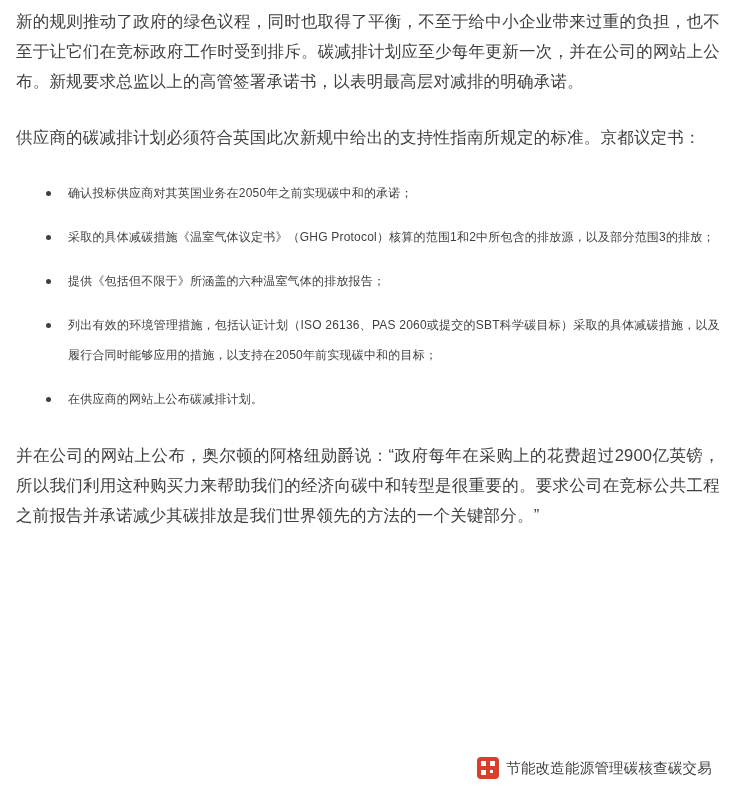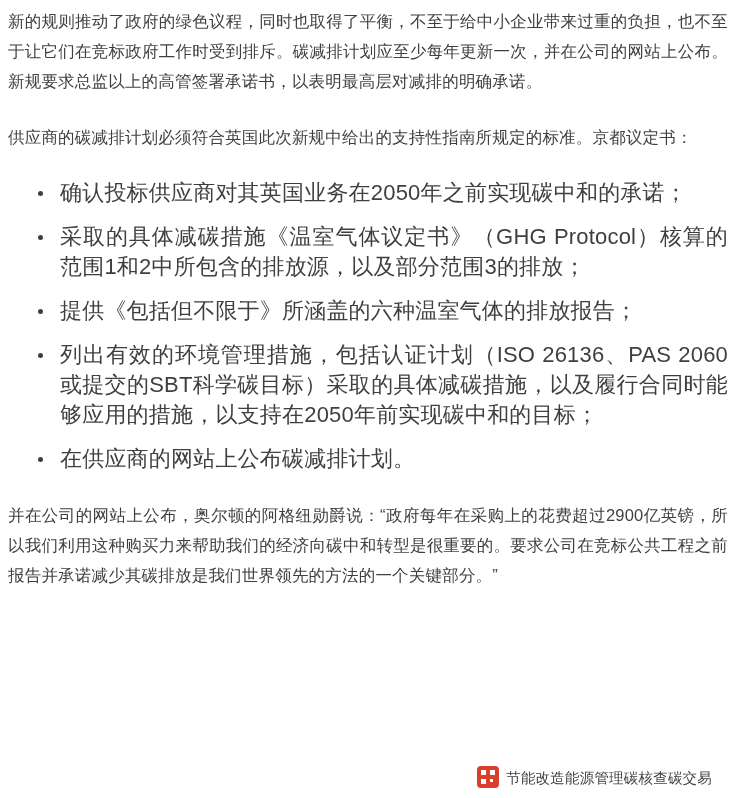--- a/index.html
+++ b/index.html
@@ -12,41 +12,41 @@
     background: #ffffff;
     font-family: "Liberation Sans", sans-serif;
     color: #3e3e3e;
     overflow: hidden;
   }
   .page {
     position: relative;
     width: 736px;
     height: 798px;
     box-sizing: border-box;
-    padding: 0 8px;
+    padding: 0 16px;
   }
   .para {
     font-size: 16.5px;
     line-height: 30px;
     color: #3f3f3f;
     letter-spacing: 0.2px;
     text-align: justify;
     margin: 0 0 26px 0;
   }
   .para.first {
     padding-top: 6px;
   }
   .bullet-list {
     list-style: none;
     margin: 0 0 26px 0;
     padding: 0 0 0 30px;
   }
   .bullet-list li {
     position: relative;
-    font-size: 22px;
+    font-size: 12px;
     line-height: 30px;
     color: #3f3f3f;
     letter-spacing: 0.2px;
     margin-bottom: 14px;
     padding-left: 22px;
     text-align: justify;
   }
   .bullet-list li:last-child {
     margin-bottom: 16px;
   }
@@ -60,21 +60,21 @@
     border-radius: 50%;
     background: #3f3f3f;
   }
   .footer {
     position: absolute;
     left: 0;
     right: 0;
     bottom: 10px;
     height: 40px;
     display: flex;
-    align-items: flex-end;
+    align-items: center;
     justify-content: flex-end;
     padding-right: 24px;
     box-sizing: border-box;
   }
   .qr-badge {
     width: 22px;
     height: 22px;
     border-radius: 4px;
     background: #d93f2b;
     position: relative;

